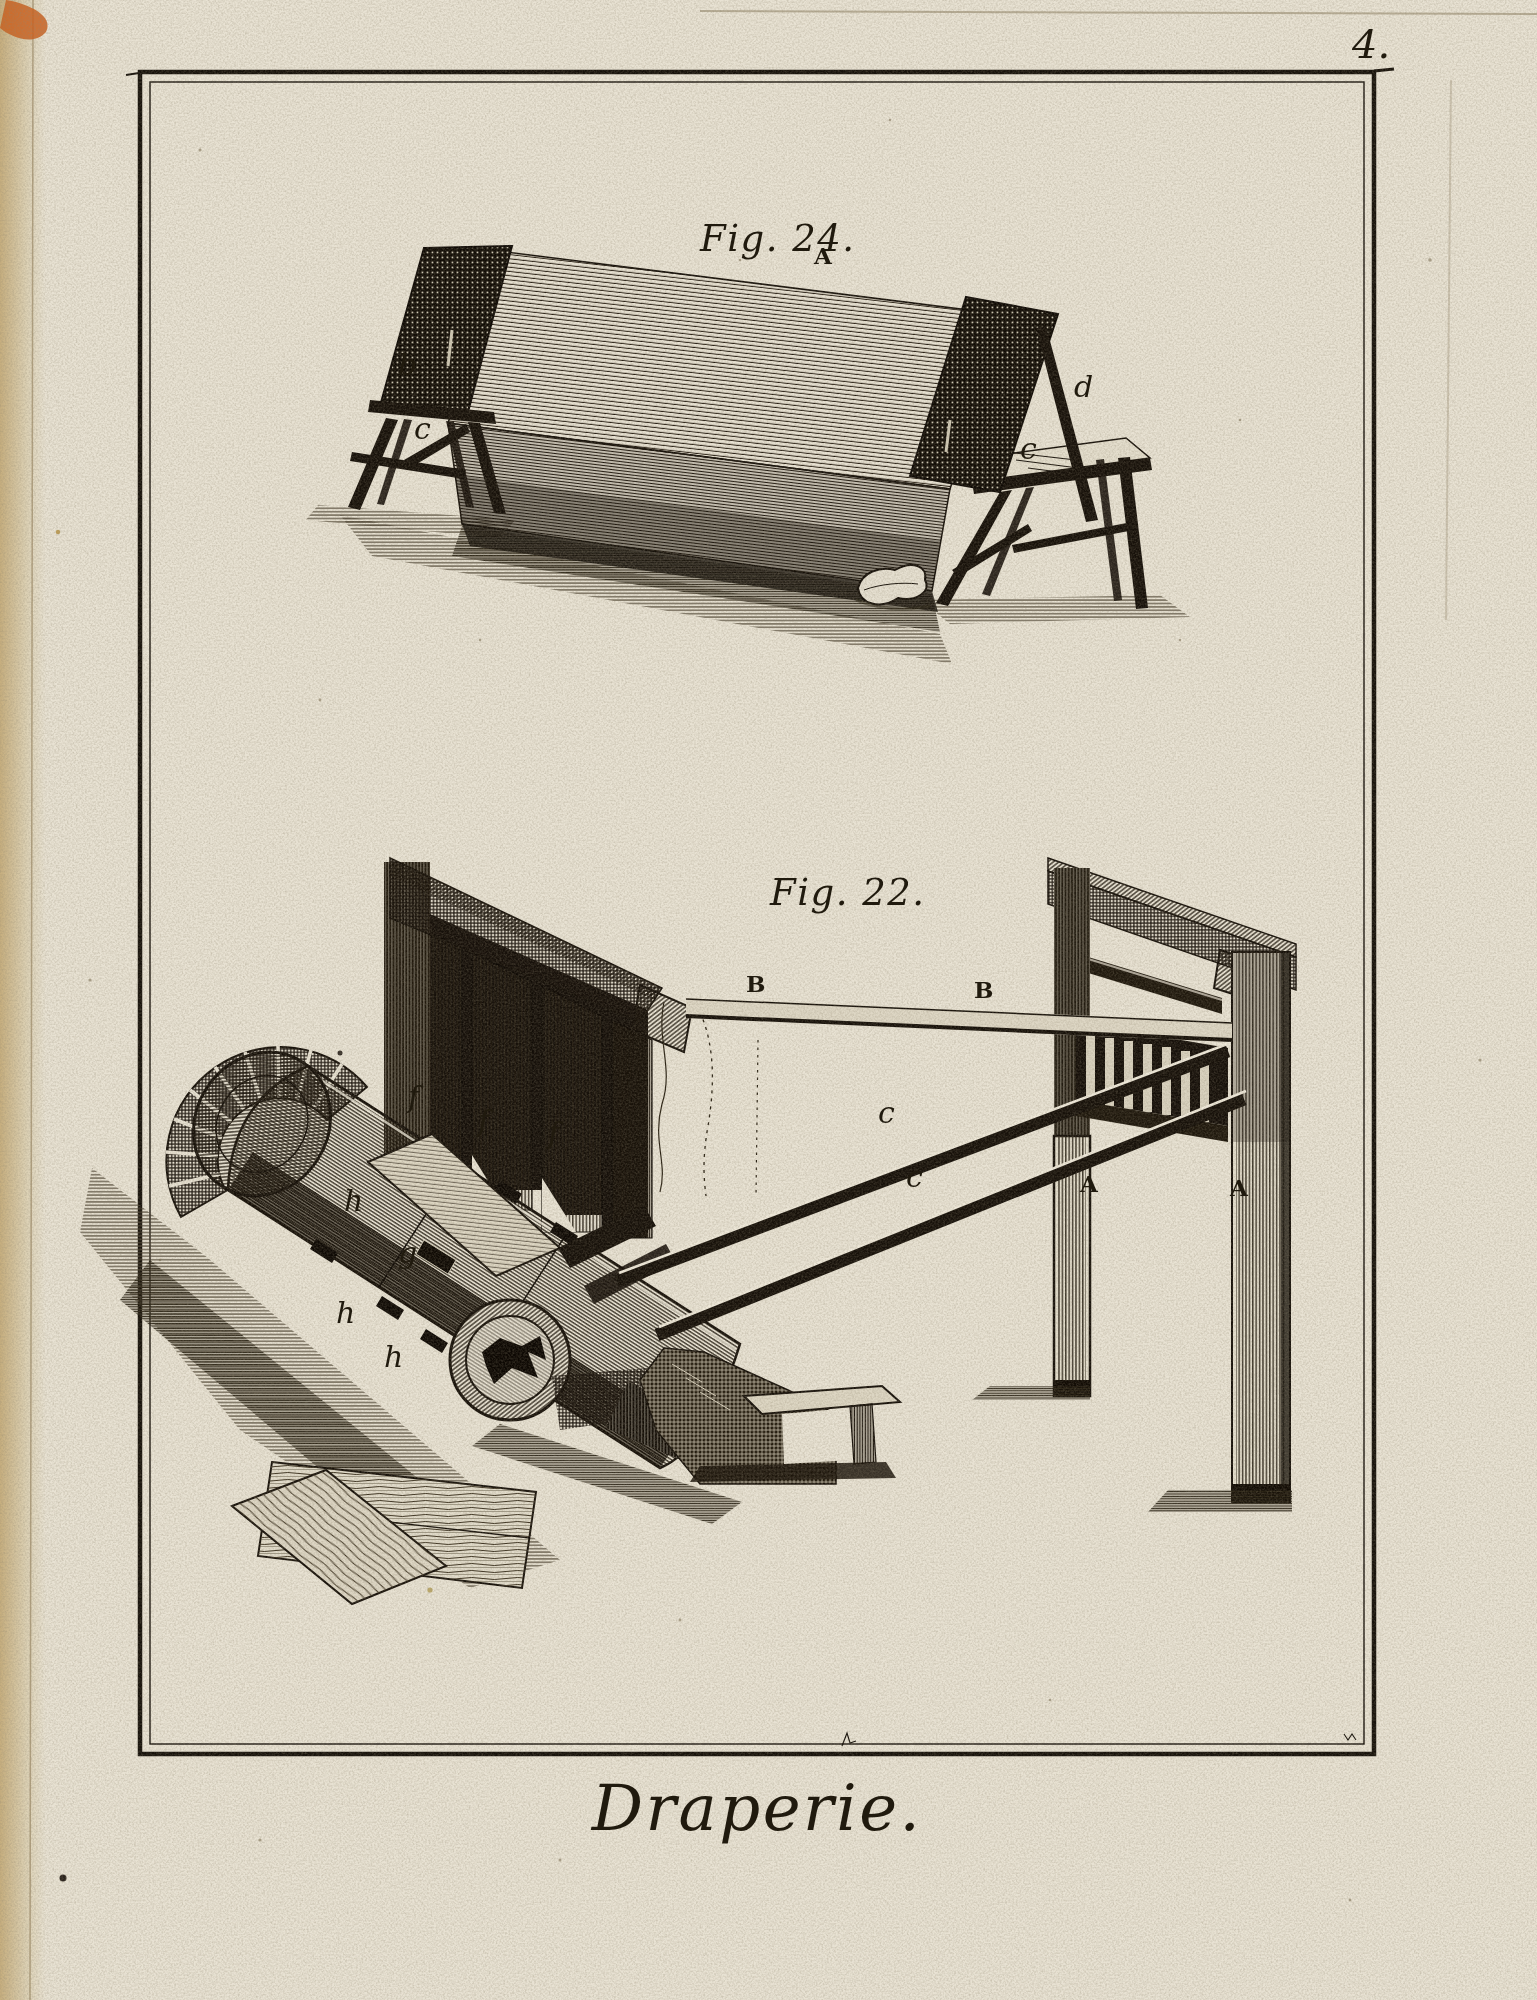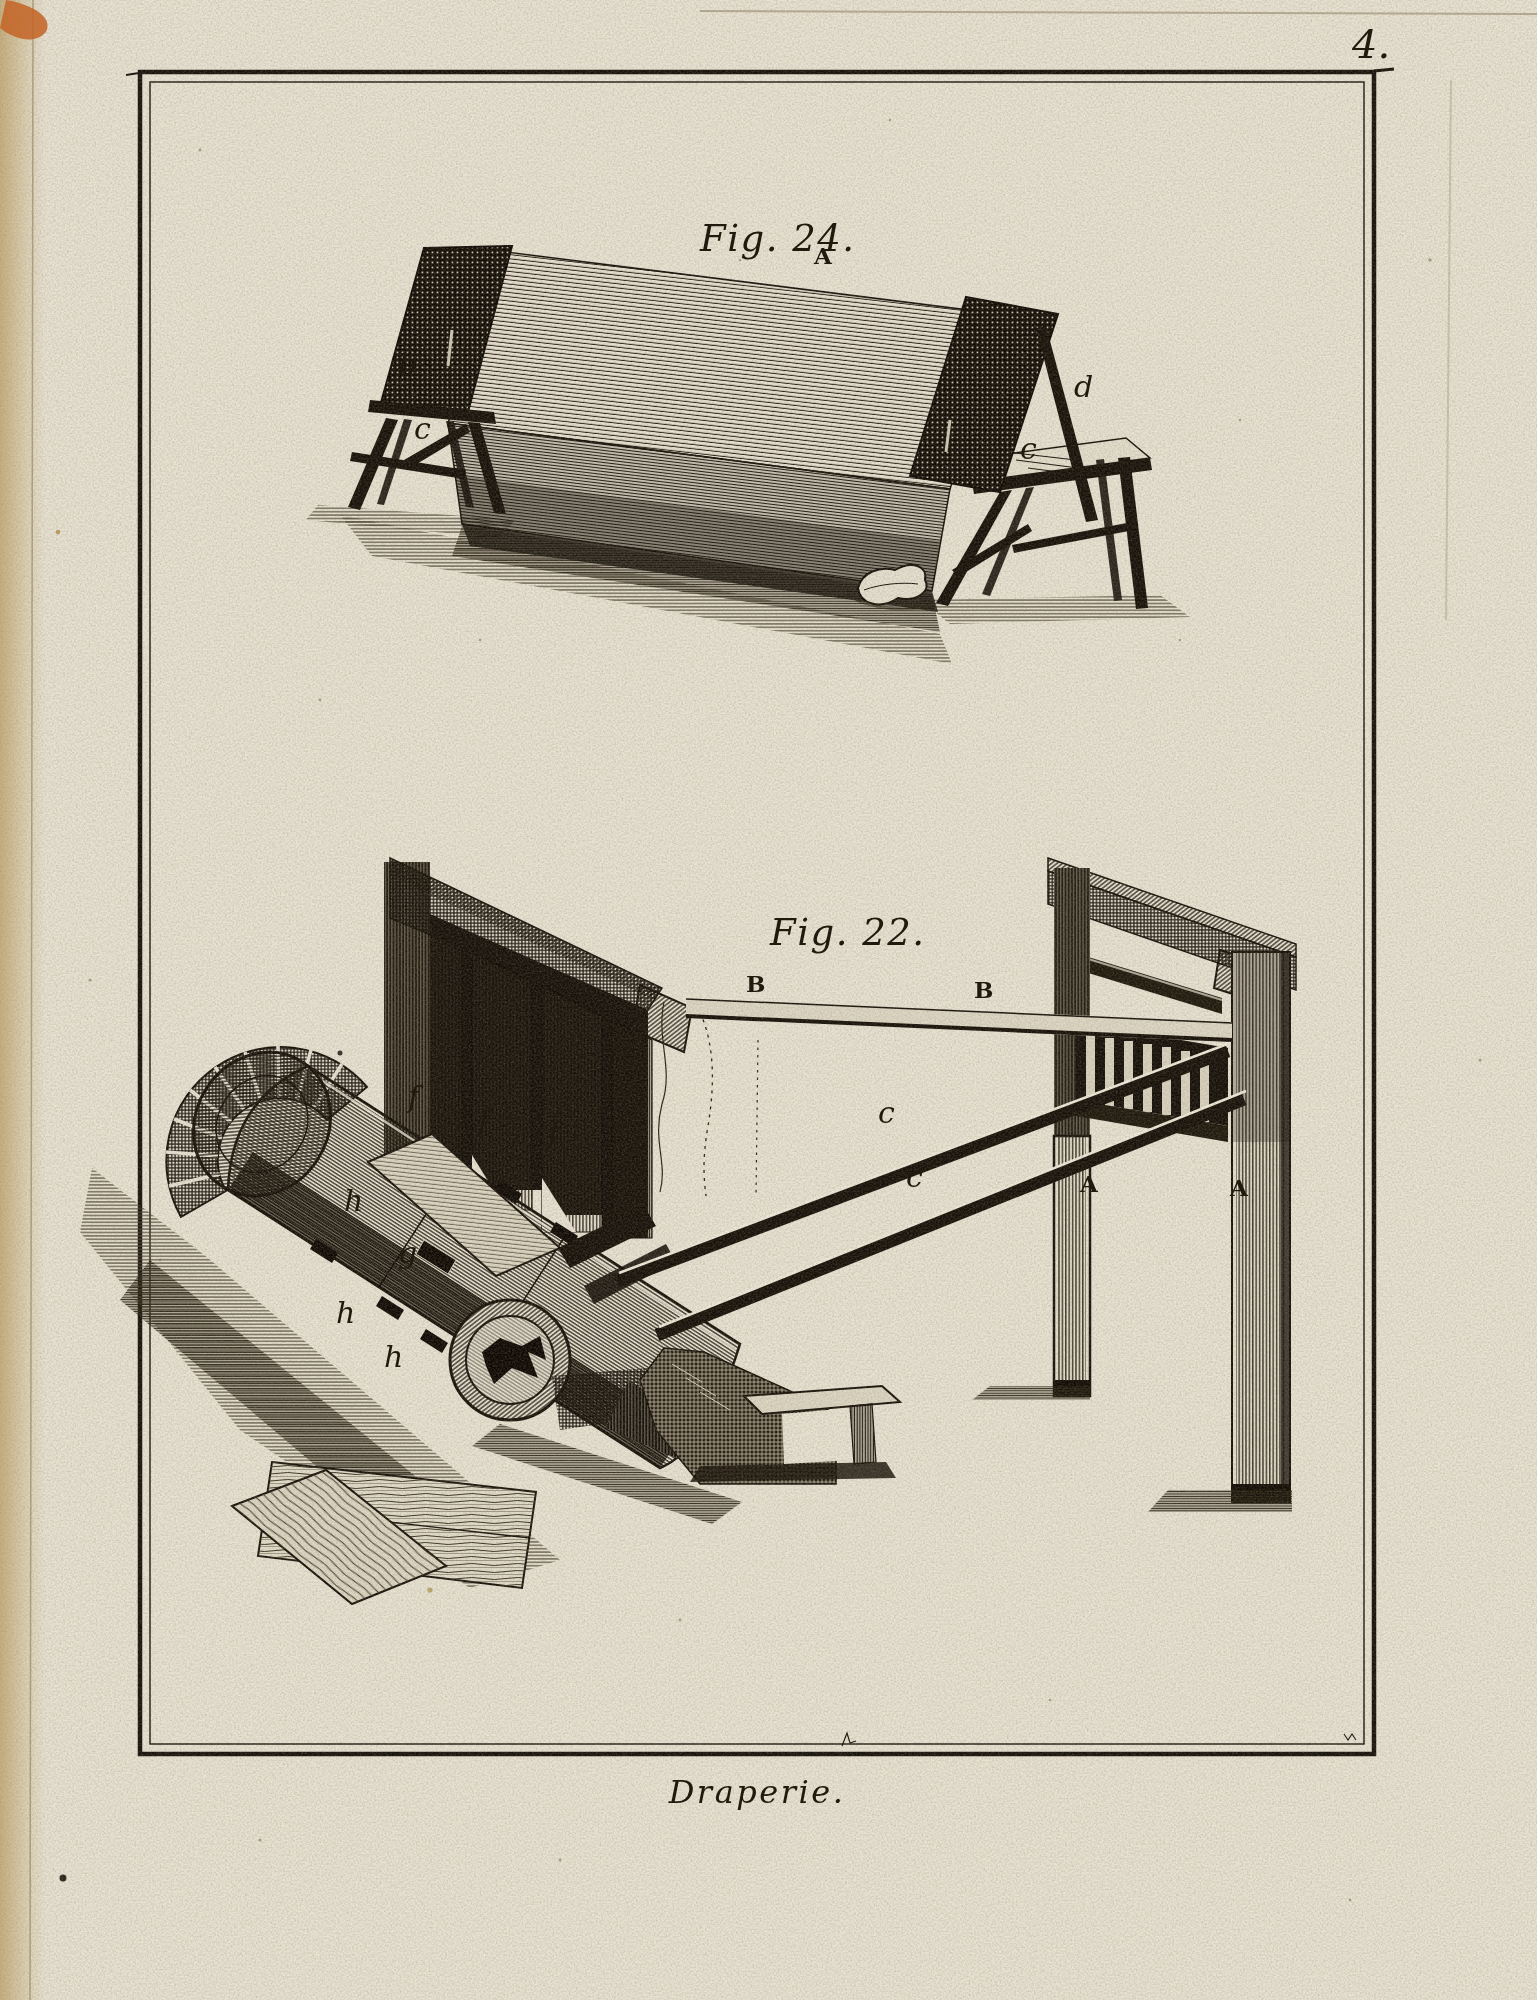--- a/index.html
+++ b/index.html
@@ -2,21 +2,21 @@
 <html><head>
 <meta charset="utf-8">
 <style>
   html,body{margin:0;padding:0}
   .plate{position:relative;width:1537px;height:2000px;background:#e8e2d3;overflow:hidden;
          font-family:"DejaVu Serif",serif;color:#201a0e}
   svg.art{position:absolute;left:0;top:0}
   .txt{position:absolute;white-space:pre;line-height:1}
   .page-number{font-style:italic;font-size:40px}
   .fig-label{font-style:italic;font-size:37px;letter-spacing:1.5px}
-  .caption{font-style:italic;font-size:32px;letter-spacing:2.5px}
+  .caption{font-style:italic;font-size:64px;letter-spacing:2.5px}
   .ann{position:absolute;line-height:1}
   .ann.ital{font-style:italic;font-size:30px}
   .ann.cap{font-weight:700;font-size:23px}
 </style>
 </head>
 <body>
 
 <div class="plate">
 
 <svg class="art" width="1537" height="2000" viewBox="0 0 1537 2000">
@@ -327,21 +327,21 @@
   <circle cx="63" cy="1878" r="3.5" fill="#17110a" opacity="0.9"></circle>
   <circle cx="58" cy="532" r="2.2" fill="#b08c3c" opacity="0.8"></circle>
   <circle cx="430" cy="1590" r="2.6" fill="#a8903e" opacity="0.7"></circle>
 </g>
 
 <rect x="0" y="0" width="1537" height="2000" filter="url(#paperGrain)"></rect>
 </svg>
 
 <span class="txt page-number" style="left:1352px; top:24px">4.</span>
 <span class="txt fig-label" style="left:700px; top:220px">Fig. 24.</span>
-<span class="txt fig-label" style="left:770px; top:914px">Fig. 22.</span>
+<span class="txt fig-label" style="left:770px; top:874px">Fig. 22.</span>
 <span class="txt caption" style="left:757px; top:1776px; transform:translateX(-50%)">Draperie.</span>
 <div>
       <span class="ann cap" style="left: 814px; top: 244px;">A</span>
       <span class="ann ital" style="left: 398px; top: 350px;">b</span>
       <span class="ann ital" style="left: 414px; top: 414px;">c</span>
       <span class="ann ital" style="left: 1074px; top: 372px;">d</span>
       <span class="ann ital" style="left: 1020px; top: 434px;">c</span>
     </div>
 <div>
       <span class="ann cap" style="left: 746px; top: 972px;">B</span>

